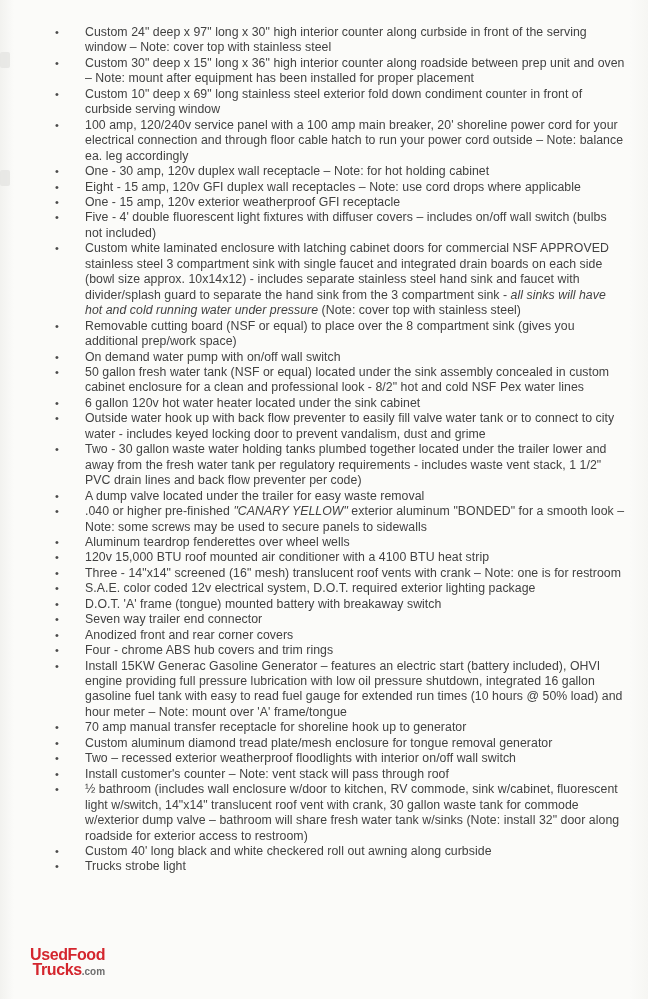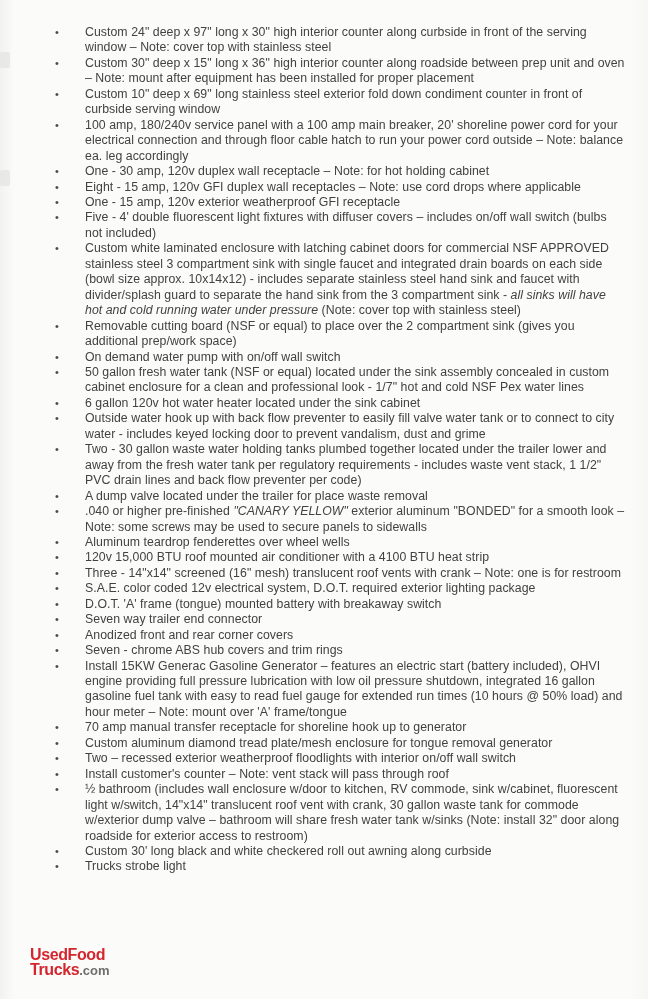--- a/index.html
+++ b/index.html
@@ -50,21 +50,21 @@
     left: 30px;
     top: 948px;
     font-weight: bold;
     line-height: 14.5px;
     letter-spacing: -0.4px;
   }
   .logo-line1, .logo-line2 {
     font-size: 16px;
   }
   .logo-suffix {
-    font-size: 13px;
+    font-size: 10px;
     letter-spacing: 0;
     color: #6e6e6e;
   }
   
   .scan-smudge-1, .scan-smudge-2 {
     position: absolute;
     left: 0;
     width: 10px;
     height: 16px;
     background: #e3e3df;
@@ -89,21 +89,21 @@
       <li class="spec-item">
         <span class="bullet">•</span>
         <span class="item-text"><span>Custom 30" deep x 15" long x 36" high interior counter along roadside between prep unit and oven – Note: mount after equipment has been installed for proper placement</span></span>
       </li>
       <li class="spec-item">
         <span class="bullet">•</span>
         <span class="item-text"><span>Custom 10" deep x 69" long stainless steel exterior fold down condiment counter in front of curbside serving window</span></span>
       </li>
       <li class="spec-item">
         <span class="bullet">•</span>
-        <span class="item-text"><span>100 amp, 180/240v service panel with a 100 amp main breaker, 20' shoreline power cord for your electrical connection and through floor cable hatch to run your power cord outside – Note: balance ea. leg accordingly</span></span>
+        <span class="item-text"><span>100 amp, 120/240v service panel with a 100 amp main breaker, 20' shoreline power cord for your electrical connection and through floor cable hatch to run your power cord outside – Note: balance ea. leg accordingly</span></span>
       </li>
       <li class="spec-item">
         <span class="bullet">•</span>
         <span class="item-text"><span>One - 30 amp, 120v duplex wall receptacle – Note: for hot holding cabinet</span></span>
       </li>
       <li class="spec-item">
         <span class="bullet">•</span>
         <span class="item-text"><span>Eight - 15 amp, 120v GFI duplex wall receptacles – Note: use cord drops where applicable</span></span>
       </li>
       <li class="spec-item">
@@ -113,45 +113,45 @@
       <li class="spec-item">
         <span class="bullet">•</span>
         <span class="item-text"><span>Five - 4' double fluorescent light fixtures with diffuser covers – includes on/off wall switch (bulbs not included)</span></span>
       </li>
       <li class="spec-item">
         <span class="bullet">•</span>
         <span class="item-text"><span>Custom white laminated enclosure with latching cabinet doors for commercial NSF APPROVED stainless steel 3 compartment sink with single faucet and integrated drain boards on each side (bowl size approx. 10x14x12) - includes separate stainless steel hand sink and faucet with divider/splash guard to separate the hand sink from the 3 compartment sink - </span><span class="it">all sinks will have hot and cold running water under pressure</span><span> (Note: cover top with stainless steel)</span></span>
       </li>
       <li class="spec-item">
         <span class="bullet">•</span>
-        <span class="item-text"><span>Removable cutting board (NSF or equal) to place over the 2 compartment sink (gives you additional prep/work space)</span></span>
+        <span class="item-text"><span>Removable cutting board (NSF or equal) to place over the 8 compartment sink (gives you additional prep/work space)</span></span>
       </li>
       <li class="spec-item">
         <span class="bullet">•</span>
         <span class="item-text"><span>On demand water pump with on/off wall switch</span></span>
       </li>
       <li class="spec-item">
         <span class="bullet">•</span>
-        <span class="item-text"><span>50 gallon fresh water tank (NSF or equal) located under the sink assembly concealed in custom cabinet enclosure for a clean and professional look - 1/7" hot and cold NSF Pex water lines</span></span>
+        <span class="item-text"><span>50 gallon fresh water tank (NSF or equal) located under the sink assembly concealed in custom cabinet enclosure for a clean and professional look - 8/2" hot and cold NSF Pex water lines</span></span>
       </li>
       <li class="spec-item">
         <span class="bullet">•</span>
         <span class="item-text"><span>6 gallon 120v hot water heater located under the sink cabinet</span></span>
       </li>
       <li class="spec-item">
         <span class="bullet">•</span>
         <span class="item-text"><span>Outside water hook up with back flow preventer to easily fill valve water tank or to connect to city water - includes keyed locking door to prevent vandalism, dust and grime</span></span>
       </li>
       <li class="spec-item">
         <span class="bullet">•</span>
         <span class="item-text"><span>Two - 30 gallon waste water holding tanks plumbed together located under the trailer lower and away from the fresh water tank per regulatory requirements - includes waste vent stack, 1 1/2" PVC drain lines and back flow preventer per code)</span></span>
       </li>
       <li class="spec-item">
         <span class="bullet">•</span>
-        <span class="item-text"><span>A dump valve located under the trailer for place waste removal</span></span>
+        <span class="item-text"><span>A dump valve located under the trailer for easy waste removal</span></span>
       </li>
       <li class="spec-item">
         <span class="bullet">•</span>
         <span class="item-text"><span>.040 or higher pre-finished </span><span class="it">"CANARY YELLOW"</span><span> exterior aluminum "BONDED" for a smooth look – Note: some screws may be used to secure panels to sidewalls</span></span>
       </li>
       <li class="spec-item">
         <span class="bullet">•</span>
         <span class="item-text"><span>Aluminum teardrop fenderettes over wheel wells</span></span>
       </li>
       <li class="spec-item">
@@ -173,21 +173,21 @@
       <li class="spec-item">
         <span class="bullet">•</span>
         <span class="item-text"><span>Seven way trailer end connector</span></span>
       </li>
       <li class="spec-item">
         <span class="bullet">•</span>
         <span class="item-text"><span>Anodized front and rear corner covers</span></span>
       </li>
       <li class="spec-item">
         <span class="bullet">•</span>
-        <span class="item-text"><span>Seven - chrome ABS hub covers and trim rings</span></span>
+        <span class="item-text"><span>Four - chrome ABS hub covers and trim rings</span></span>
       </li>
       <li class="spec-item">
         <span class="bullet">•</span>
         <span class="item-text"><span>Install 15KW Generac Gasoline Generator – features an electric start (battery included), OHVI engine providing full pressure lubrication with low oil pressure shutdown, integrated 16 gallon gasoline fuel tank with easy to read fuel gauge for extended run times (10 hours @ 50% load) and hour meter – Note: mount over 'A' frame/tongue</span></span>
       </li>
       <li class="spec-item">
         <span class="bullet">•</span>
         <span class="item-text"><span>70 amp manual transfer receptacle for shoreline hook up to generator</span></span>
       </li>
       <li class="spec-item">
@@ -201,25 +201,25 @@
       <li class="spec-item">
         <span class="bullet">•</span>
         <span class="item-text"><span>Install customer's counter – Note: vent stack will pass through roof</span></span>
       </li>
       <li class="spec-item">
         <span class="bullet">•</span>
         <span class="item-text"><span>½ bathroom (includes wall enclosure w/door to kitchen, RV commode, sink w/cabinet, fluorescent light w/switch, 14"x14" translucent roof vent with crank, 30 gallon waste tank for commode w/exterior dump valve – bathroom will share fresh water tank w/sinks (Note: install 32" door along roadside for exterior access to restroom)</span></span>
       </li>
       <li class="spec-item">
         <span class="bullet">•</span>
-        <span class="item-text"><span>Custom 30' long black and white checkered roll out awning along curbside</span></span>
+        <span class="item-text"><span>Custom 40' long black and white checkered roll out awning along curbside</span></span>
       </li>
       <li class="spec-item">
         <span class="bullet">•</span>
         <span class="item-text"><span>Trucks strobe light</span></span>
       </li>
     </ul>
 
-  <div class="logo" style="color: rgb(212, 38, 46);">
+  <div class="logo" style="color: rgb(212, 38, 46); text-align: right;">
     <div class="logo-line1">UsedFood</div>
     <div class="logo-line2"><span>Trucks</span><span class="logo-suffix">.com</span></div>
   </div>
 </div>
 
 </body></html>

